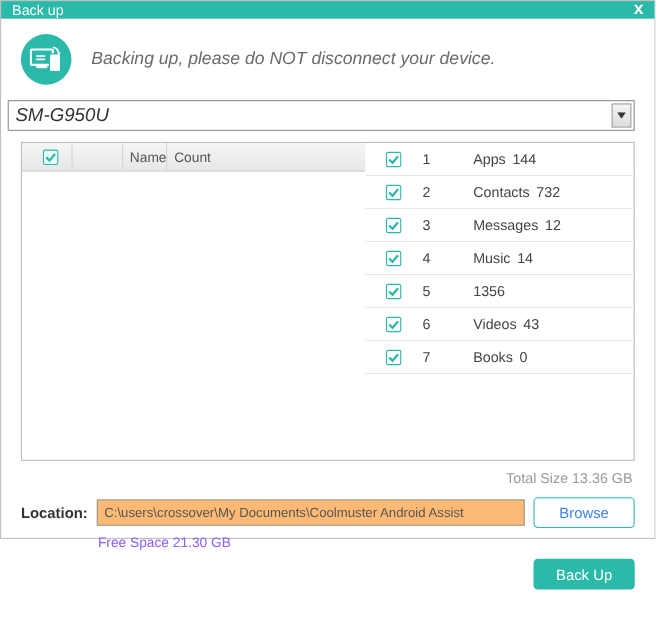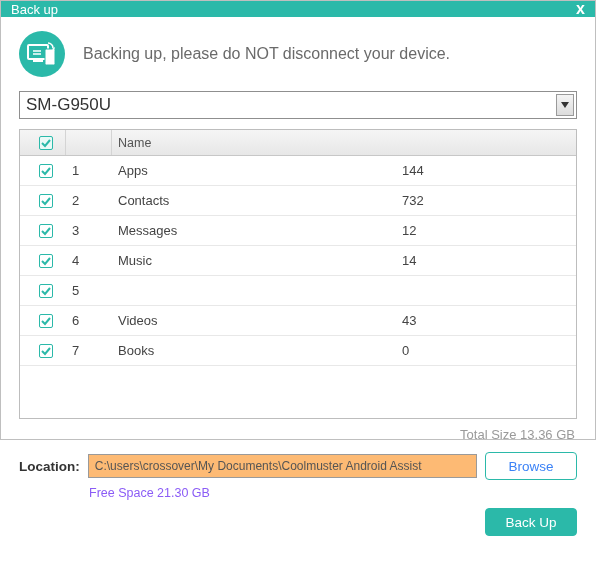--- a/index.html
+++ b/index.html
@@ -9,21 +9,21 @@
     font-size: 13px;
     color: #333;
     background: #fff;
     width: 596px;
     height: 570px;
     overflow: hidden;
     position: relative;
   }
   .window {
     width: 596px;
-    height: 440px;
+    height: 490px;
     border: 1px solid #bfbfbf;
     background: #fff;
     display: flex;
     flex-direction: column;
   }
   .titlebar {
     background: #2bb9a9;
     color: #fff;
     height: 26px;
     display: flex;
@@ -36,34 +36,36 @@
     font-weight: bold;
     font-size: 16px;
     cursor: pointer;
     line-height: 1;
   }
   .banner {
     display: flex;
     align-items: center;
     padding: 14px 18px 14px 18px;
     gap: 18px;
+    font-style: italic;
   }
   .banner .icon-wrap {
     width: 46px; height: 46px;
     border-radius: 50%;
     background: #2bb9a9;
     display: flex; align-items: center; justify-content: center;
     flex-shrink: 0;
   }
   .banner .msg {
     color: #6a6a6a;
     font-size: 16px;
   }
   .device-row {
-    padding: 0 18px 10px 18px;
+    padding: 0 18px 10px 6px;
+    font-style: italic;
   }
   .device-select {
     width: 100%;
     height: 28px;
     border: 1px solid #8f8f8f;
     background: #fff;
     display: flex;
     align-items: center;
     justify-content: space-between;
     padding: 0 2px 0 6px;
@@ -82,21 +84,20 @@
     flex: 1;
     display: flex;
     flex-direction: column;
   }
   .grid {
     border: 1px solid #bdbdbd;
     background: #fff;
     height: 290px;
     overflow: hidden;
     display: flex;
-    flex-direction: column;
   }
   .grid-header, .grid-row {
     display: grid;
     grid-template-columns: 46px 46px 1fr 180px;
     align-items: center;
   }
   .grid-header {
     background: linear-gradient(#f5f5f5,#e7e7e7);
     border-bottom: 1px solid #c7c7c7;
     height: 26px;
@@ -246,20 +247,21 @@
       <div class="grid-header">
         <div class="cell-chk">
           <span class="hdr-chk">
             <svg width="10" height="10" viewBox="0 0 10 10">
                 <polyline points="1,5 4,8 9,2" fill="none" stroke="#2bb9a9" stroke-width="2"></polyline>
               </svg>
           </span>
         </div>
         <div></div>
         <div>Name</div>
+        <div>Count</div>
       </div>
       <div class="grid-body" id="grid-body">
           <div class="grid-row">
             <div class="cell-chk">
               <span class="chk">
                 <svg width="10" height="10" viewBox="0 0 10 10">
                   <polyline points="1,5 4,8 9,2" fill="none" stroke="#2bb9a9" stroke-width="2"></polyline>
                 </svg>
               </span>
             </div>
@@ -305,20 +307,21 @@
           </div>
           <div class="grid-row">
             <div class="cell-chk">
               <span class="chk">
                 <svg width="10" height="10" viewBox="0 0 10 10">
                   <polyline points="1,5 4,8 9,2" fill="none" stroke="#2bb9a9" stroke-width="2"></polyline>
                 </svg>
               </span>
             </div>
             <div>5</div>
+            <div>1356</div>
           </div>
           <div class="grid-row">
             <div class="cell-chk">
               <span class="chk">
                 <svg width="10" height="10" viewBox="0 0 10 10">
                   <polyline points="1,5 4,8 9,2" fill="none" stroke="#2bb9a9" stroke-width="2"></polyline>
                 </svg>
               </span>
             </div>
             <div>6</div>

